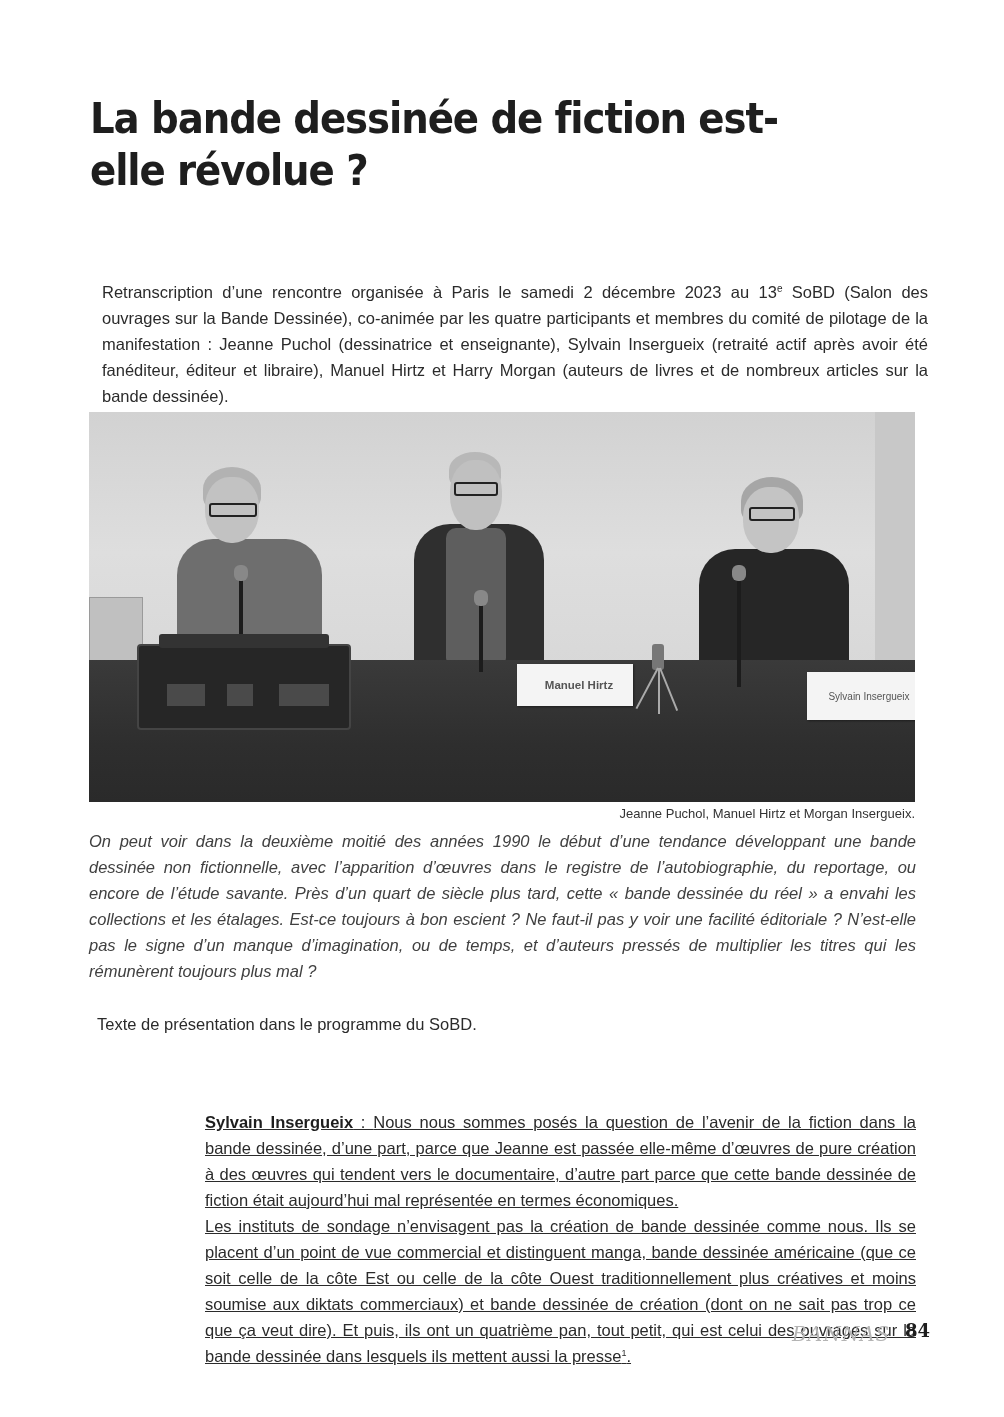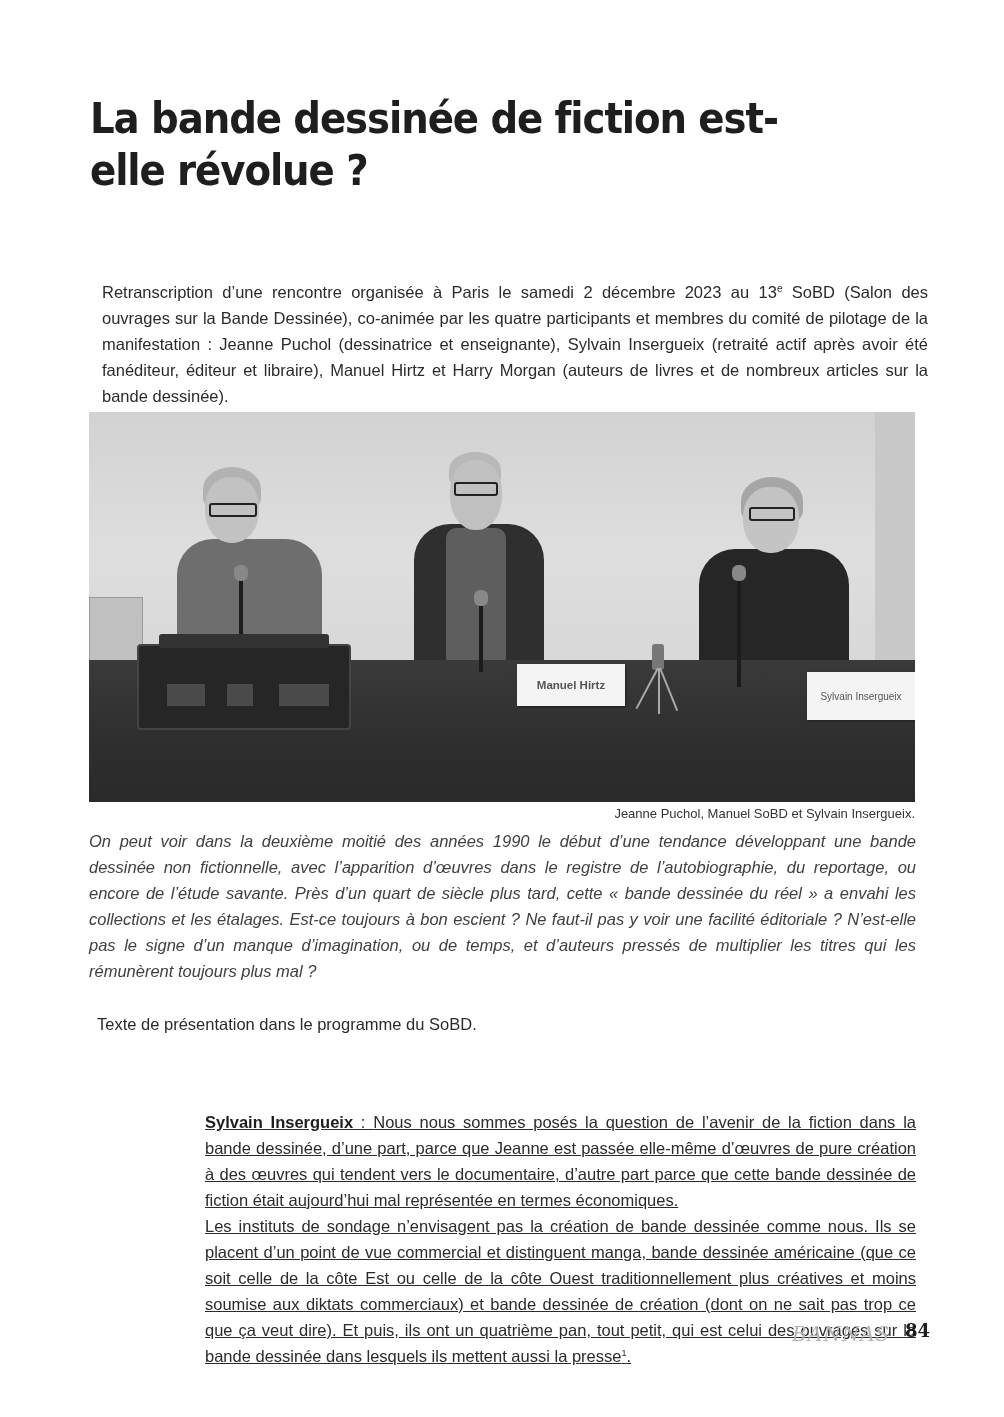--- a/index.html
+++ b/index.html
@@ -65,20 +65,21 @@
     .mixer {
       position: absolute; left: 48px; top: 232px; width: 210px; height: 82px;
       background: #262626; border: 2px solid #444; border-radius: 4px;
     }
     .mixer .top { position: absolute; left: 20px; top: -12px; width: 170px; height: 14px; background: #333; border-radius: 3px; }
     .mixer .panel { position: absolute; top: 38px; height: 22px; background: #4a4a4a; }
     .nameplate {
       position: absolute; background: #f4f4f4; color: #555;
       font-size: 11px; display: flex; align-items: center; justify-content: center;
       box-shadow: 1px 1px 2px rgba(0,0,0,0.4);
+      padding-left: 8px;
     }
     .np1 { left: 428px; top: 252px; width: 108px; height: 42px; font-size: 11.5px; font-weight: bold; }
     .np2 { left: 718px; top: 260px; width: 108px; height: 48px; font-size: 10px; }
     .tripod { position: absolute; left: 555px; top: 232px; width: 30px; height: 70px; }
     .tripod .recorder { position: absolute; left: 8px; top: 0; width: 12px; height: 26px; background: #777; border-radius: 3px; }
     .tripod .leg { position: absolute; top: 24px; width: 2px; height: 46px; background: #aaa; transform-origin: top center; }
     .caption {
       position: absolute; right: 89px; top: 806px;
       font-size: 13px; color: #333; margin: 0;
     }
@@ -164,21 +165,21 @@
     <div class="recorder"></div>
     <div class="leg" style="left:13px; transform:rotate(28deg);"></div>
     <div class="leg" style="left:14px;"></div>
     <div class="leg" style="left:15px; transform:rotate(-22deg);"></div>
   </div>
 
   <div class="nameplate np1">Manuel Hirtz</div>
   <div class="nameplate np2">Sylvain Insergueix</div>
 </div>
 
-<p class="caption">Jeanne Puchol, Manuel SoBD et Sylvain Insergueix.</p>
+<p class="caption">Jeanne Puchol, Manuel Hirtz et Morgan Insergueix.</p>
 
 <p class="presentation">On peut voir dans la deuxième moitié des années 1990 le début d’une tendance développant une bande dessinée non fictionnelle, avec l’apparition d’œuvres dans le registre de l’autobiographie, du reportage, ou encore de l’étude savante. Près d’un quart de siècle plus tard, cette « bande dessinée du réel » a envahi les collections et les étalages. Est-ce toujours à bon escient ? Ne faut-il pas y voir une facilité éditoriale ? N’est-elle pas le signe d’un manque d’imagination, ou de temps, et d’auteurs pressés de multiplier les titres qui les rémunèrent toujours plus mal ?</p>
 
 <p class="source">Texte de présentation dans le programme du SoBD.</p>
 
 <div class="interview">
   <p><span class="speaker">Sylvain Insergueix</span><span> : </span><span>Nous nous sommes posés la question de l’avenir de la fiction dans la bande dessinée, d’une part, parce que Jeanne est passée elle-même d’œuvres de pure création à des œuvres qui tendent vers le documentaire, d’autre part parce que cette bande dessinée de fiction était aujourd’hui mal représentée en termes économiques.</span></p>
   <p><span>Les instituts de sondage n’envisagent pas la création de bande dessinée comme nous. Ils se placent d’un point de vue commercial et distinguent manga, bande dessinée américaine (que ce soit celle de la côte Est ou celle de la côte Ouest traditionnellement plus créatives et moins soumise aux diktats commerciaux) et bande dessinée de création (dont on ne sait pas trop ce que ça veut dire). Et puis, ils ont un quatrième pan, tout petit, qui est celui des ouvrages sur la bande dessinée dans lesquels ils mettent aussi la presse</span><sup>1</sup><span>.</span></p>
 </div>
 

